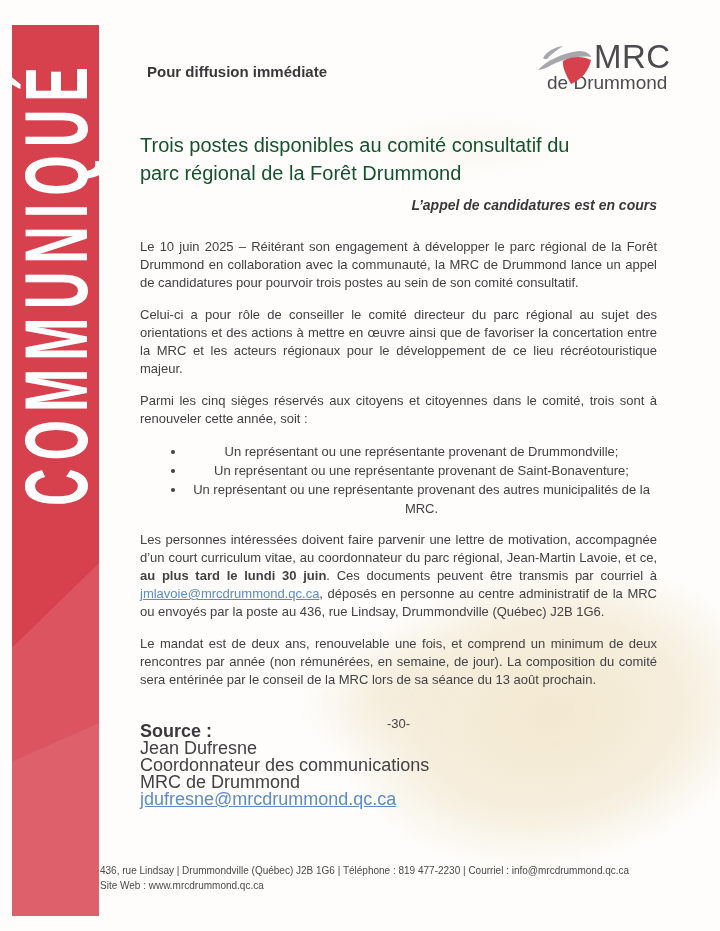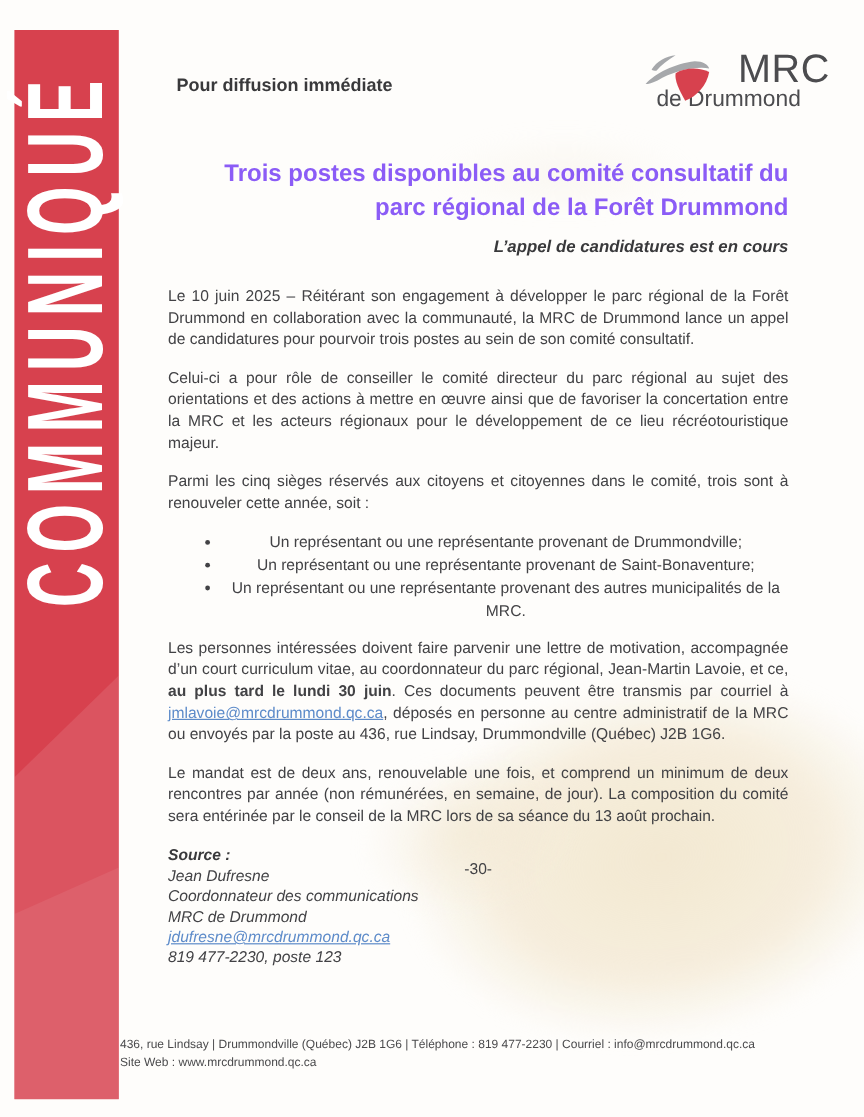--- a/index.html
+++ b/index.html
@@ -34,33 +34,33 @@
     clip-path:polygon(0 20%,100% 0,100% 100%,0 100%);}
   .banner-text{
     position:absolute;left:4px;top:481px;width:450px;height:46px;line-height:46px;
     transform:rotate(-90deg) scaleY(1.72);transform-origin:0 0;
     font-size:52px;font-weight:bold;letter-spacing:8px;color:#ffffff;white-space:nowrap;
   }
   
   .diffusion{position:absolute;left:147px;top:63px;font-size:15px;font-weight:bold;color:#39393b;}
   .logo{position:absolute;left:536px;top:40px;width:146px;}
   .logo-icon{position:absolute;left:0;top:3px;}
-  .logo-mrc{margin-left:79px;font-size:33px;line-height:34px;font-weight:500;color:#4c4c4f;letter-spacing:0.5px;}
+  .logo-mrc{margin-left:58px;font-size:33px;line-height:34px;font-weight:500;color:#4c4c4f;letter-spacing:0.5px;}
   .logo-sub{margin-left:11px;font-size:19px;line-height:20px;color:#4c4c4f;margin-top:-1px;}
   
   .content{position:absolute;left:140px;top:131px;width:517px;}
-  .title{font-size:20px;line-height:28px;font-weight:bold;text-align:right;color:#8b5cf6;margin:0 0 10px;}
+  .title{font-size:20px;line-height:28px;font-weight:normal;text-align:left;color:#14532d;margin:0 0 10px;}
   .subtitle{font-size:14px;font-weight:bold;font-style:italic;text-align:right;color:#39393b;margin:0 0 25px;}
   #flow p{font-size:13px;line-height:18px;text-align:justify;margin:0 0 14px;}
   #flow ul{margin:2px 0 13px;padding-left:46px;}
   #flow li{font-size:13px;line-height:19px;text-align:center;}
   .end-mark{text-align:center;font-size:13px;margin-top:27px;}
   .doc-link{color:#5d8bc9;text-decoration:underline;cursor:pointer;}
   
-  .source{position:absolute;left:140px;top:704px;font-size:13px;line-height:17px;font-style:italic;}
+  .source{position:absolute;left:140px;top:723px;font-size:18px;line-height:17px;}
   .source-label{font-weight:bold;color:#39393b;}
   .source div{margin:0;}
   .source a{display:inline-block;}
   
   .footer{position:absolute;left:100px;right:20px;top:863px;text-align:left;
     font-size:10px;line-height:15px;color:#4a4a4c;}
 </style>
 </head>
 <body>
 
@@ -105,21 +105,20 @@
       </div>
     <div class="end-mark">-30-</div>
   </div>
 
   <div class="source">
     <div class="source-label">Source :</div>
     <div>Jean Dufresne</div>
     <div>Coordonnateur des communications</div>
     <div>MRC de Drummond</div>
     <div><a class="doc-link" href="#">jdufresne@mrcdrummond.qc.ca</a></div>
-    <div>819 477-2230, poste 123</div>
   </div>
 
   <div class="footer">
     <div>436, rue Lindsay | Drummondville (Québec) J2B 1G6 | Téléphone : 819 477-2230 | Courriel : info@mrcdrummond.qc.ca</div>
     <div>Site Web : www.mrcdrummond.qc.ca</div>
   </div>
 
 </div>
 
 </body></html>

